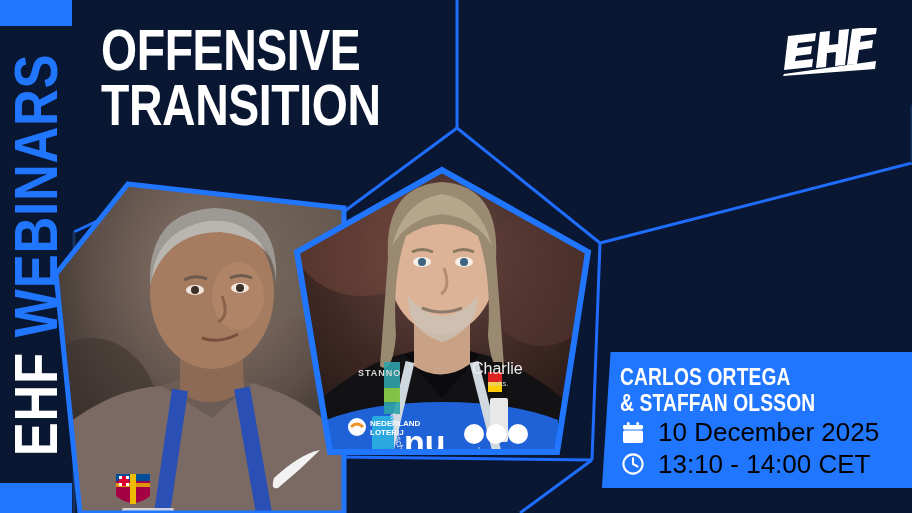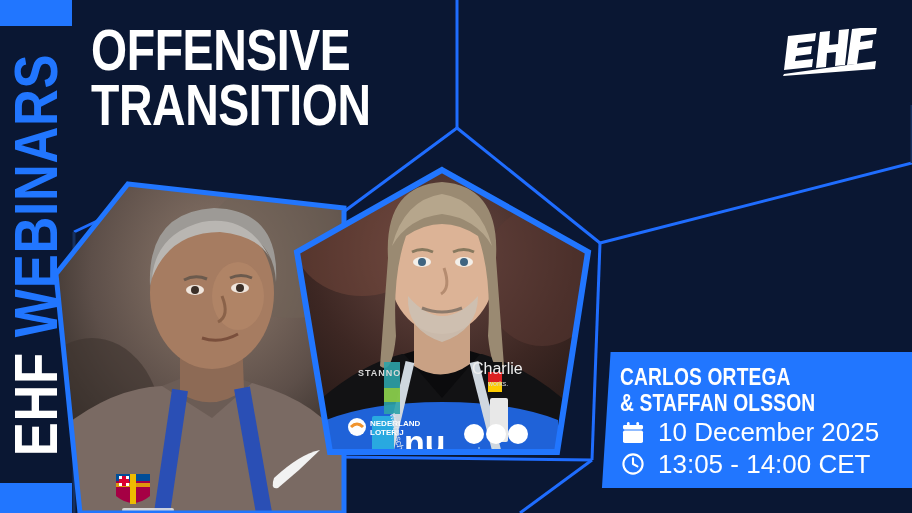--- a/index.html
+++ b/index.html
@@ -54,21 +54,21 @@
     letter-spacing: 1px;
     font-stretch: condensed;
     transform: rotate(-90deg) scaleX(0.82);
   }
   .side-ehf { color: #ffffff; }
   .side-web { color: #2176ff; }
 
   
   #title-block {
     position: absolute;
-    left: 91px;
+    left: 101px;
     top: 22px;
     width: 420px;
   }
   .title-line {
     color: #ffffff;
     font-weight: 700;
     font-size: 58px;
     line-height: 0.95;
     letter-spacing: -0.5px;
     text-transform: uppercase;
@@ -136,21 +136,21 @@
   }
   .meta-icon {
     width: 26px;
     height: 26px;
     flex: 0 0 26px;
     display: flex;
     align-items: center;
     justify-content: center;
   }
   .meta-text {
-    color: #ffffff;
+    color: #000000;
     font-size: 26px;
     font-weight: 400;
     line-height: 1.05;
     letter-spacing: 0px;
     white-space: nowrap;
   }
 </style>
 </head>
 <body>
 
@@ -366,18 +366,18 @@
         <span class="meta-text">10 December 2025</span>
       </div>
 
       <div class="meta-row">
         <span class="meta-icon">
           <svg viewBox="0 0 24 24" width="24" height="24">
             <circle cx="12" cy="12" r="9.6" fill="none" stroke="#ffffff" stroke-width="2.1"></circle>
             <path d="M12,6.2 L12,12 L16.4,14.4" fill="none" stroke="#ffffff" stroke-width="2.1" stroke-linecap="round" stroke-linejoin="round"></path>
           </svg>
         </span>
-        <span class="meta-text">13:05 - 14:00 CET</span>
+        <span class="meta-text">13:10 - 14:00 CET</span>
       </div>
     </div>
   </div>
 
 </div>
 
 </body></html>

